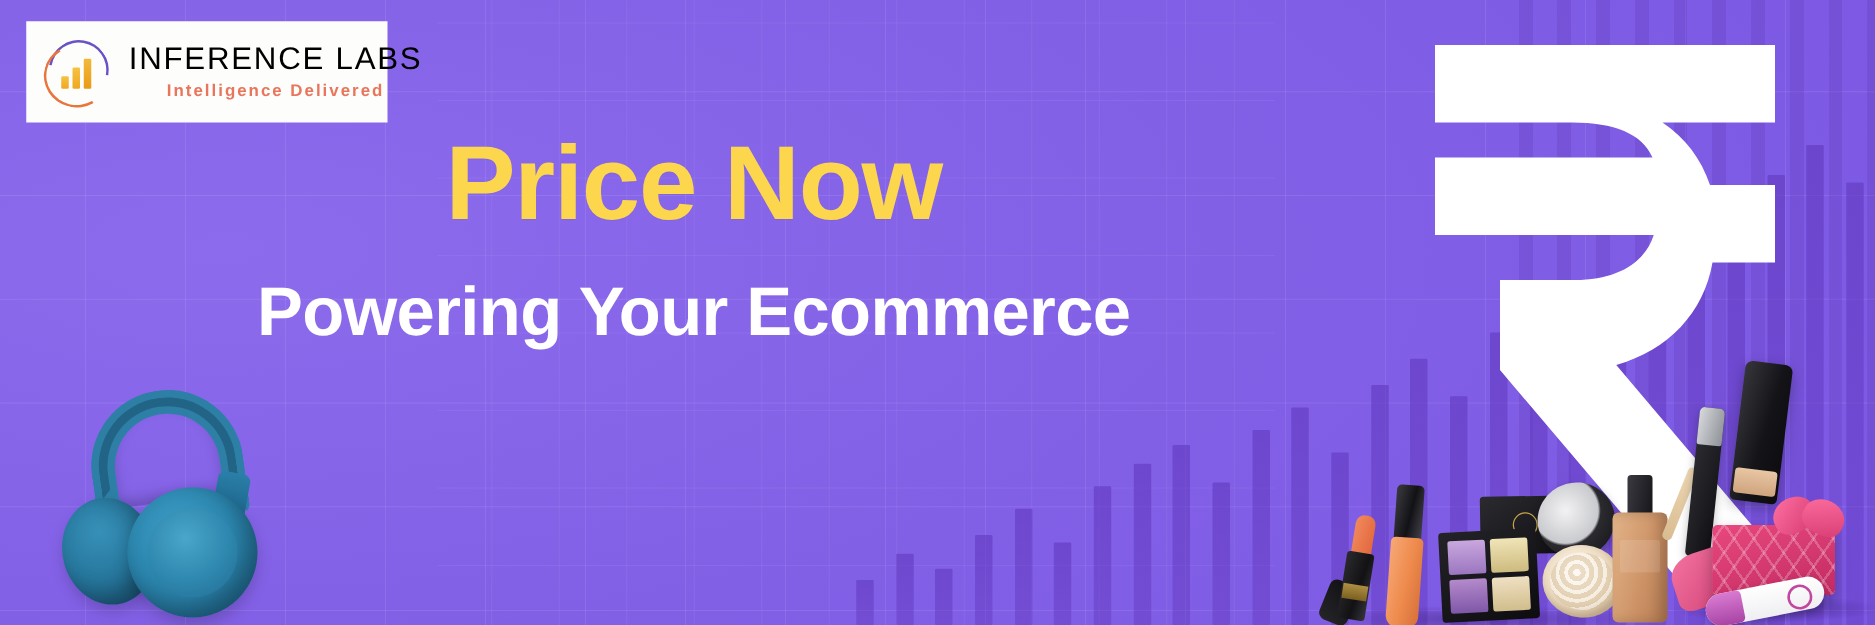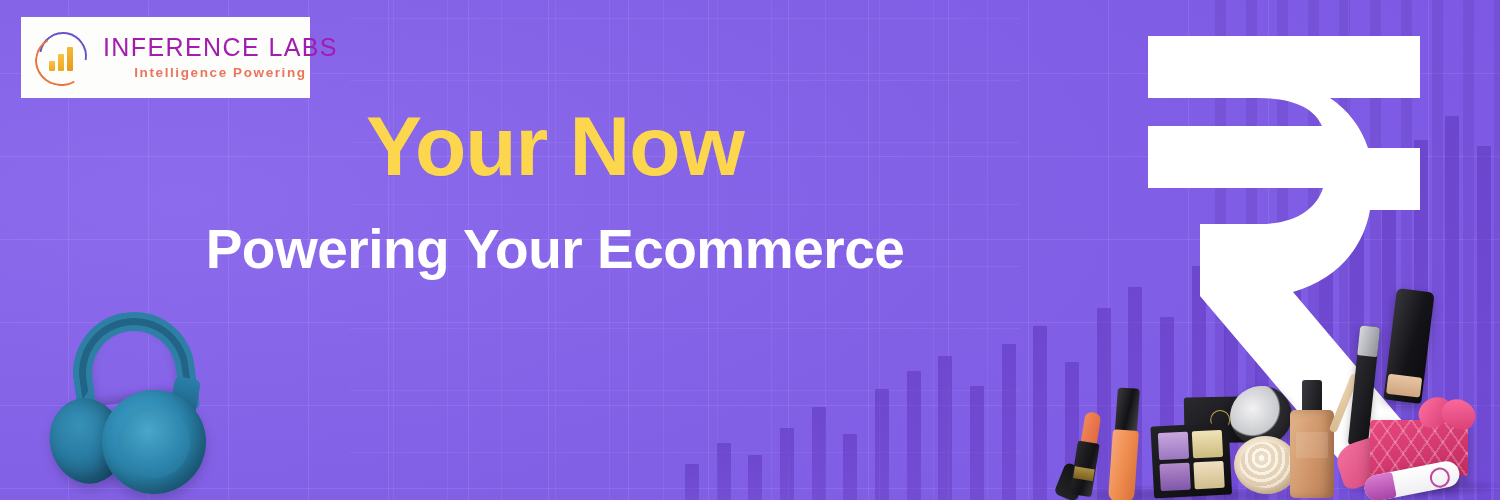--- a/index.html
+++ b/index.html
@@ -82,21 +82,21 @@
     position:absolute; left:14px; top:18px; width:30px; height:24px;
     display:flex; align-items:flex-end; gap:3px;
   }
   .logo-mark .bars i{display:block; width:6px; border-radius:1px;}
   .logo-mark .bars i:nth-child(1){height:10px; background:linear-gradient(#F6C244,#EFA820);}
   .logo-mark .bars i:nth-child(2){height:17px; background:linear-gradient(#F6C244,#EFA820);}
   .logo-mark .bars i:nth-child(3){height:24px; background:linear-gradient(#F3B93B,#E99A16);}
   .logo-text{margin-left:10px; line-height:1;}
   .logo-name{
     font-size:25px; font-weight:400; letter-spacing:1.4px;
-    color:#a21caf; white-space:nowrap;
+    color:#000000; white-space:nowrap;
   }
   .logo-tag{
     margin-top:6px; font-size:13.5px; font-weight:bold; letter-spacing:1.6px;
     color:#E9765C; white-space:nowrap; text-align:center;
   }
 
   
   .headline{
     position:absolute; left:0; top:104px; width:1110px;
     text-align:center;
@@ -402,39 +402,39 @@
 
   <div class="rupee">
     <svg viewBox="0 0 300 440" aria-hidden="true">
       <path fill="currentColor" d="M14 8 H286 V70 H196 C214 82 227 99 234 120 H286 V182 H236
         C229 222 201 252 159 264 L286 414 V440 H212 L66 268 V196 H126
         C160 196 182 182 189 160 H14 V98 H188 C180 79 157 70 124 70 H14 Z"></path>
     </svg>
   </div>
 
   <div class="headline">
-    <div class="title">Your Now</div>
+    <div class="title">Price Now</div>
     <div class="subtitle">
       <span>Powering Your Ecommerce</span>
     </div>
   </div>
 
   <div class="logo-box">
     <div class="logo-mark">
       <div class="ring-a"></div>
       <div class="ring-b"></div>
       <div class="bars">
           <i></i>
           <i></i>
           <i></i>
         </div>
     </div>
     <div class="logo-text">
       <div class="logo-name">INFERENCE LABS</div>
-      <div class="logo-tag">Intelligence Powering</div>
+      <div class="logo-tag">Intelligence Delivered</div>
     </div>
   </div>
 
   <div class="prod headphones">
     <div class="hp-band"></div>
     <div class="hp-hinge"></div>
     <div class="hp-cup left"></div>
     <div class="hp-cup right"></div>
   </div>
 

